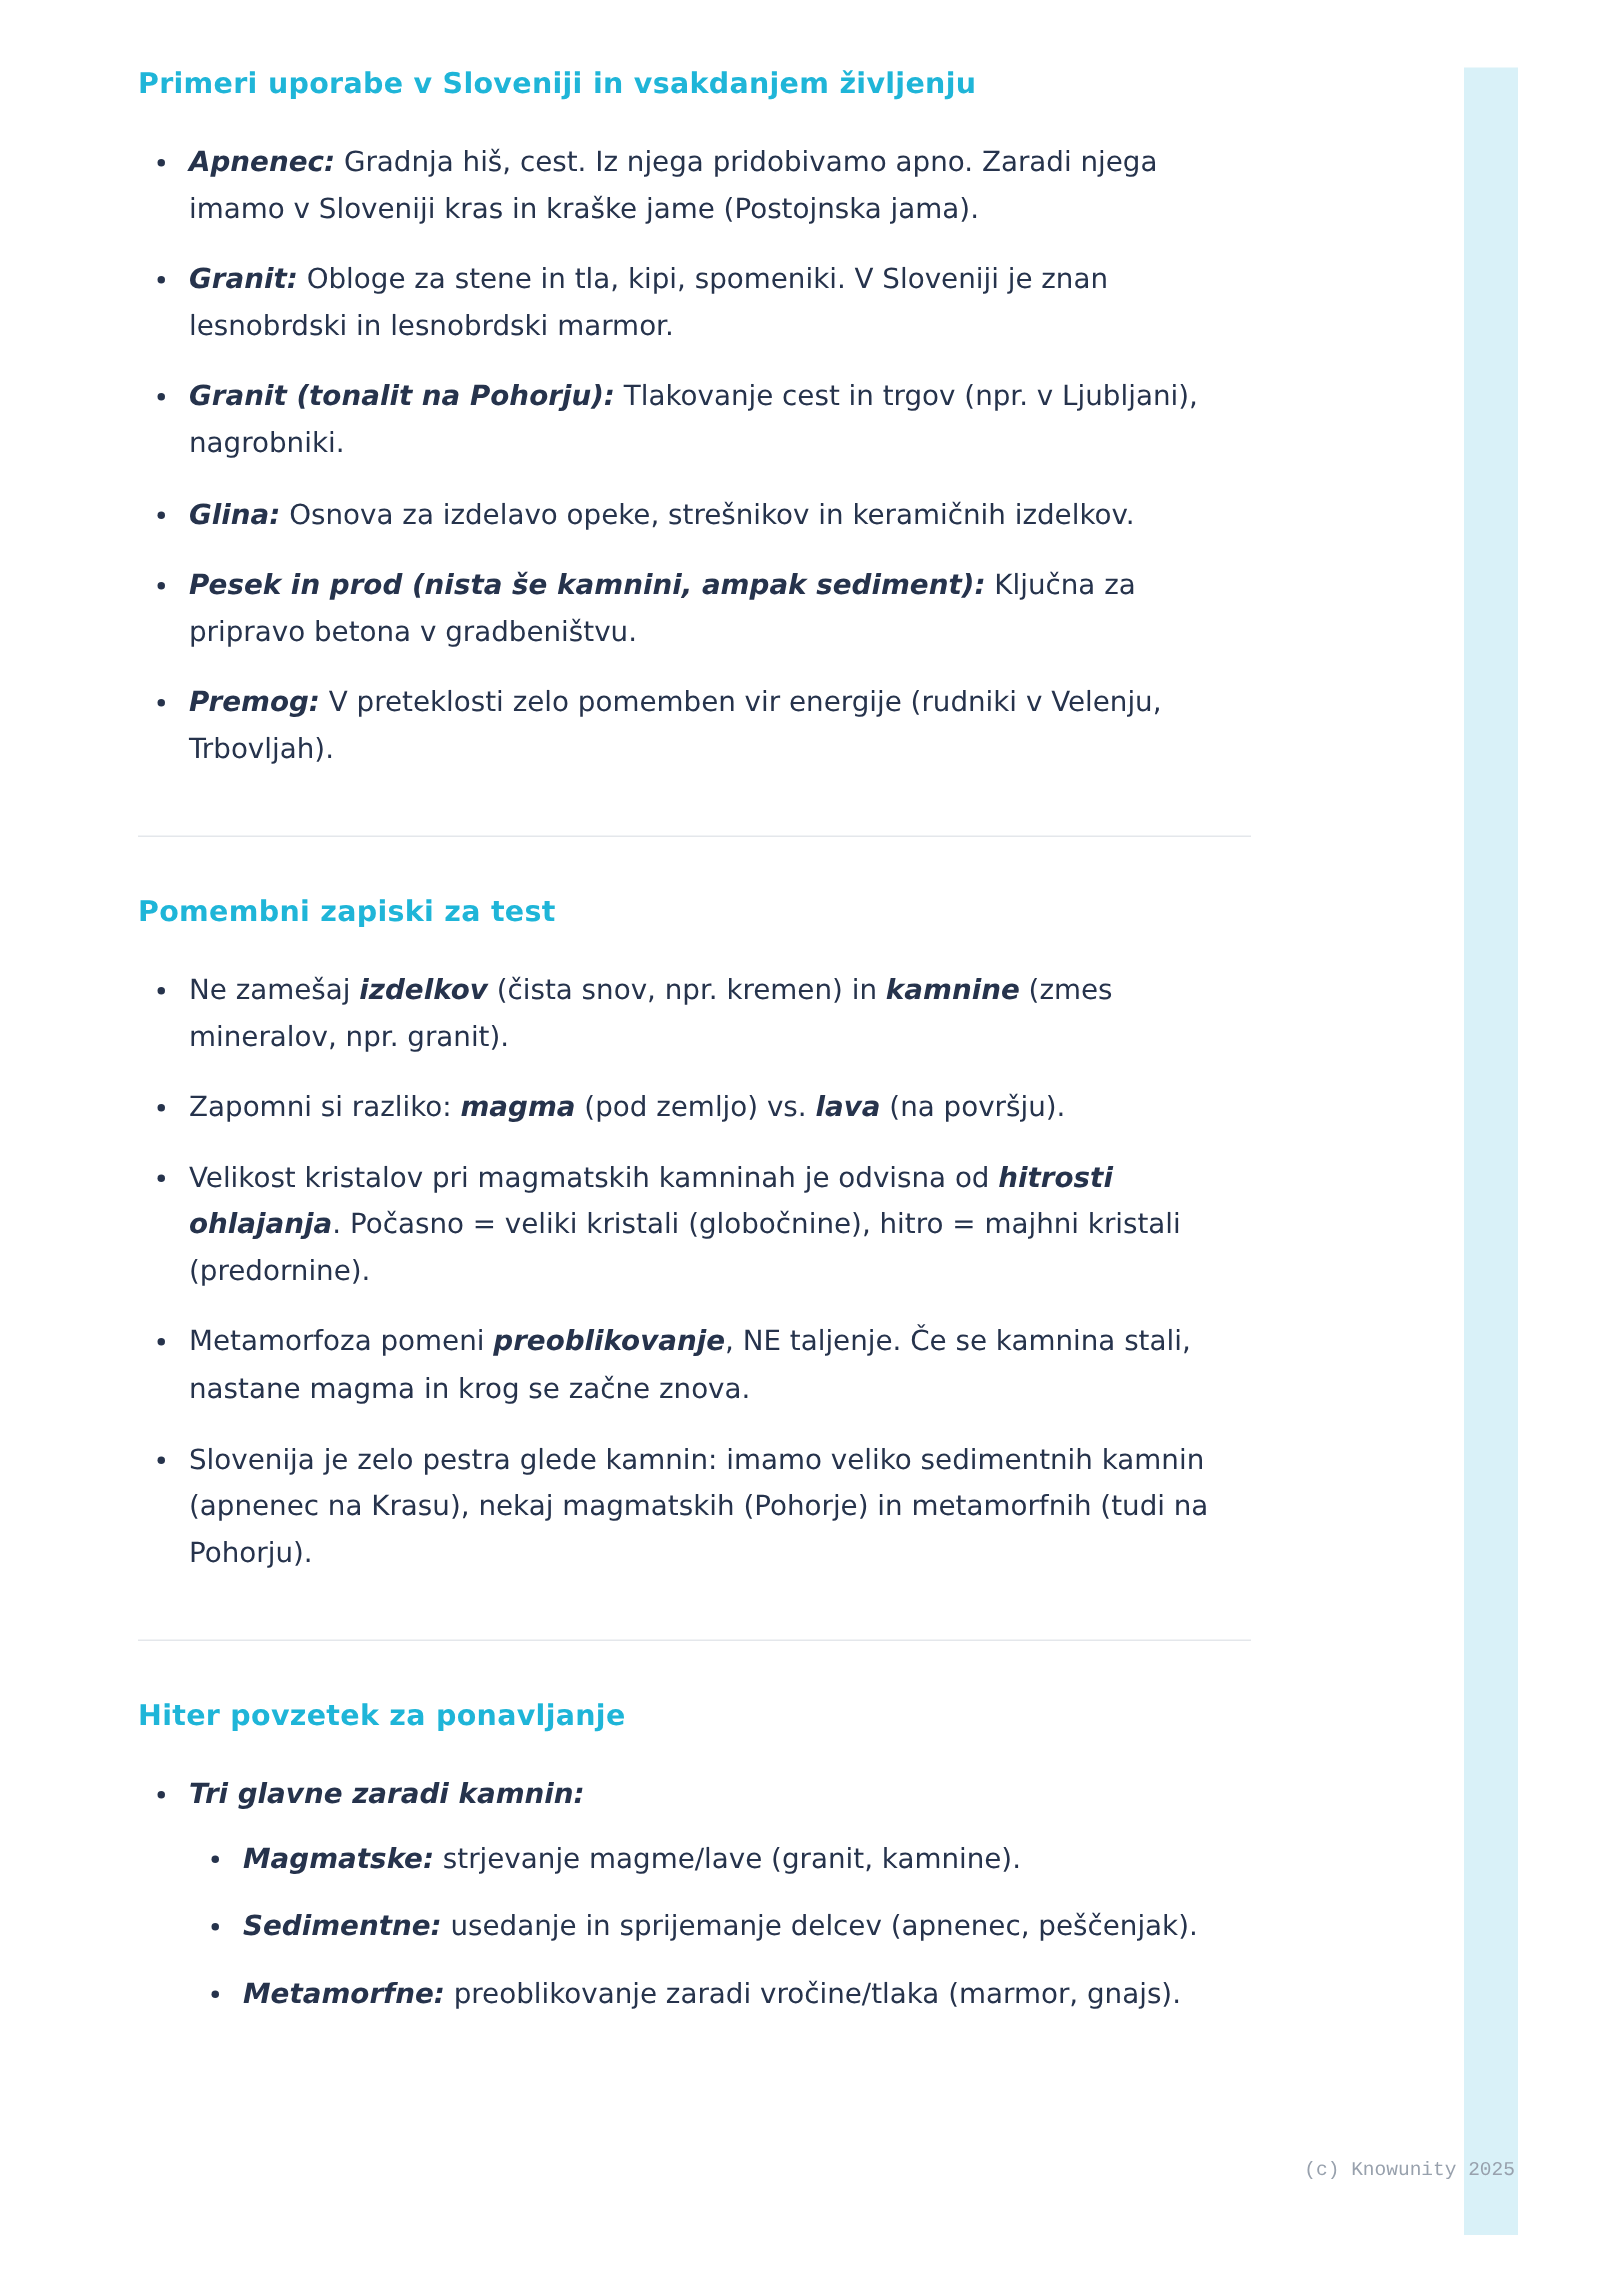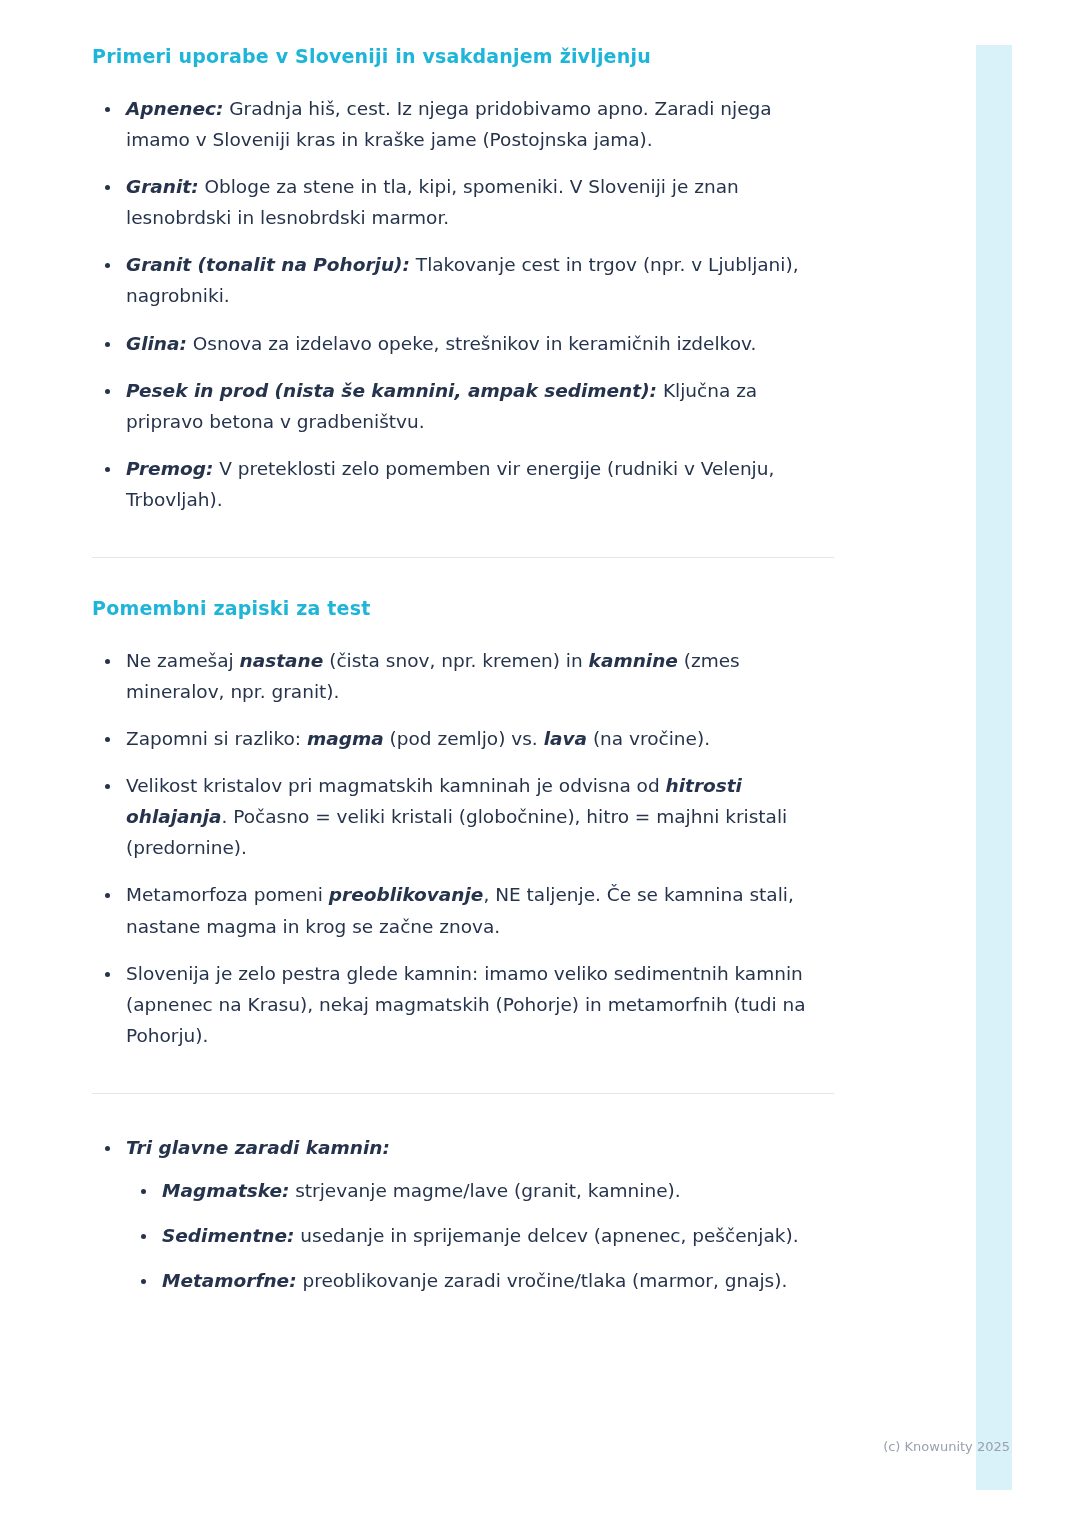--- a/index.html
+++ b/index.html
@@ -68,20 +68,21 @@
     width: 100%;
   }
   .footer {
     position: absolute;
     right: 70px;
     bottom: 74px;
     font-size: 13px;
     color: #98a1ad;
     z-index: 2;
     white-space: nowrap;
+    font-family: Liberation Mono, monospace;
   }
 </style>
 </head>
 <body>
 
 <div class="stripe"></div>
 
 <main class="content">
 
   <section>
@@ -94,31 +95,32 @@
       <li><span class="b">Pesek in prod (nista še kamnini, ampak sediment):</span><span> Ključna za pripravo betona v gradbeništvu.</span></li>
       <li><span class="b">Premog:</span><span> V preteklosti zelo pomemben vir energije (rudniki v Velenju, Trbovljah).</span></li>
     </ul>
   </section>
 
   <hr class="divider">
 
   <section>
     <h2 class="section-title">Pomembni zapiski za test</h2>
     <ul class="bullets">
-      <li><span>Ne zamešaj </span><span class="b">nastane</span><span> (čista snov, npr. kremen) in </span><span class="b">kamnine</span><span> (zmes mineralov, npr. granit).</span></li>
-      <li><span>Zapomni si razliko: </span><span class="b">magma</span><span> (pod zemljo) vs. </span><span class="b">lava</span><span> (na vročine).</span></li>
+      <li><span>Ne zamešaj </span><span class="b">izdelkov</span><span> (čista snov, npr. kremen) in </span><span class="b">kamnine</span><span> (zmes mineralov, npr. granit).</span></li>
+      <li><span>Zapomni si razliko: </span><span class="b">magma</span><span> (pod zemljo) vs. </span><span class="b">lava</span><span> (na površju).</span></li>
       <li><span>Velikost kristalov pri magmatskih kamninah je odvisna od </span><span class="b">hitrosti ohlajanja</span><span>. Počasno = veliki kristali (globočnine), hitro = majhni kristali (predornine).</span></li>
       <li><span>Metamorfoza pomeni </span><span class="b">preoblikovanje</span><span>, NE taljenje. Če se kamnina stali, nastane magma in krog se začne znova.</span></li>
       <li><span>Slovenija je zelo pestra glede kamnin: imamo veliko sedimentnih kamnin (apnenec na Krasu), nekaj magmatskih (Pohorje) in metamorfnih (tudi na Pohorju).</span></li>
     </ul>
   </section>
 
   <hr class="divider">
 
   <section>
+    <h2 class="section-title">Hiter povzetek za ponavljanje</h2>
     <ul class="bullets">
       <li>
         <span class="b">Tri glavne zaradi kamnin:</span>
         <ul class="nested">
           <li><span class="b">Magmatske:</span><span> strjevanje magme/lave (granit, kamnine).</span></li>
           <li><span class="b">Sedimentne:</span><span> usedanje in sprijemanje delcev (apnenec, peščenjak).</span></li>
           <li><span class="b">Metamorfne:</span><span> preoblikovanje zaradi vročine/tlaka (marmor, gnajs).</span></li>
         </ul>
       </li>
     </ul>

